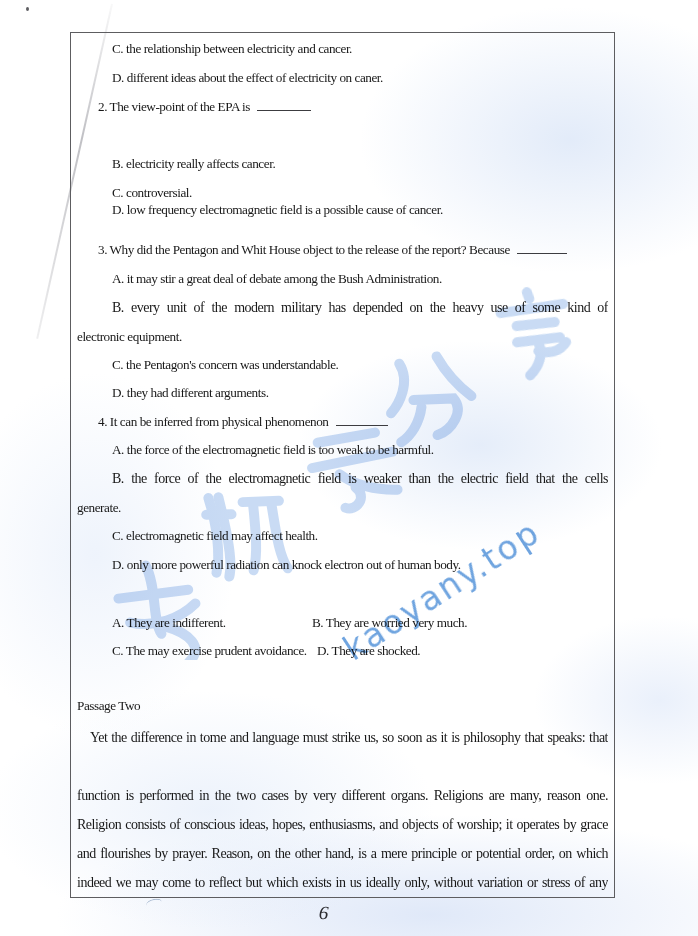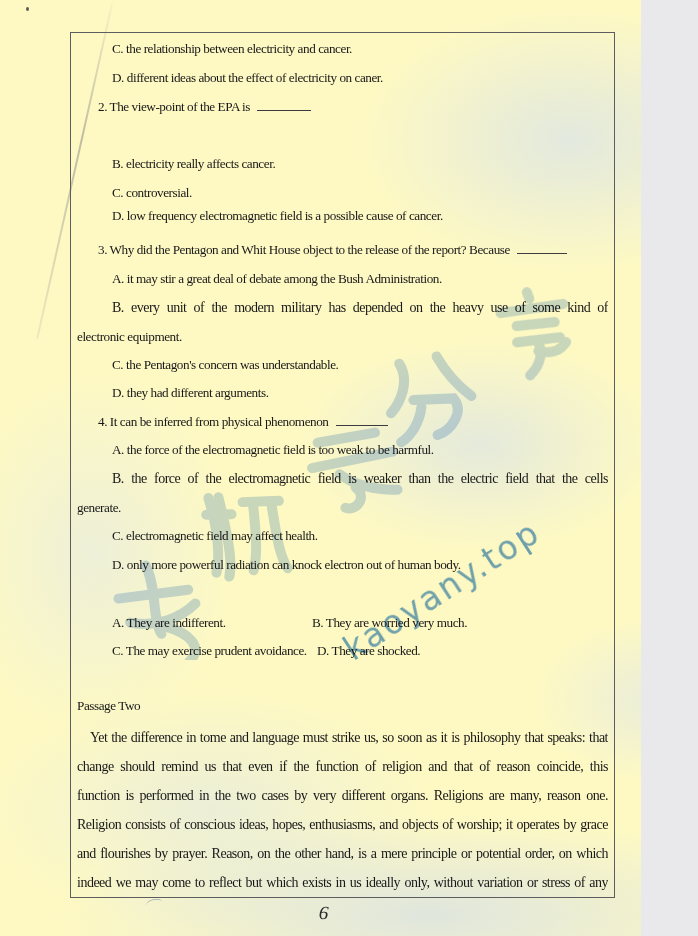--- a/index.html
+++ b/index.html
@@ -1,18 +1,18 @@
 <!DOCTYPE html>
 <html><head>
 <meta charset="utf-8">
 <style>
   html,body{margin:0;padding:0;background:#e9e9ec;}
   .page{
-    position:relative;width:641px;height:936px;overflow:hidden;
-    background:#fef9c3;
+    position:relative;width:698px;height:936px;overflow:hidden;
+    background:#ffffff;
     font-family:"Liberation Serif","DejaVu Serif",serif;
     color:#181818;
   }
   
   .wash{
     position:absolute;inset:0;z-index:1;pointer-events:none;
     background:
       radial-gradient(300px 190px at 570px 140px, rgba(203,219,244,.55), rgba(203,219,244,0) 70%),
       radial-gradient(260px 150px at 480px 445px, rgba(203,219,244,.50), rgba(203,219,244,0) 70%),
       radial-gradient(200px 260px at 95px 555px,  rgba(213,226,247,.40), rgba(213,226,247,0) 70%),
@@ -72,21 +72,21 @@
   <div class="squiggle"></div>
 
   <div class="frame"></div>
 
   <div class="line" style="left:112px;top:40px">C. the relationship between electricity and cancer.</div>
   <div class="line" style="left:112px;top:69px">D. different ideas about the effect of electricity on caner.</div>
 
   <div class="line" style="left:98px;top:98px"><span>2. The view-point of the EPA is</span><span class="blank" style="width:54px"></span></div>
   <div class="line" style="left:112px;top:155px">B. electricity really affects cancer.</div>
   <div class="line" style="left:112px;top:184px">C. controversial.</div>
-  <div class="line" style="left:112px;top:207px">D. low frequency electromagnetic field is a possible cause of cancer.</div>
+  <div class="line" style="left:112px;top:201px">D. low frequency electromagnetic field is a possible cause of cancer.</div>
 
   <div class="line" style="left:98px;top:241px"><span>3. Why did the Pentagon and Whit House object to the release of the report? Because</span><span class="blank" style="width:50px"></span></div>
   <div class="line" style="left:112px;top:270px">A. it may stir a great deal of debate among the Bush Administration.</div>
   <div class="jline" style="top:299px;text-indent:35px">B. every unit of the modern military has depended on the heavy use of some kind of</div>
   <div class="line" style="left:77px;top:328px">electronic equipment.</div>
   <div class="line" style="left:112px;top:384px">D. they had different arguments.</div>
   <div class="line" style="left:112px;top:356px">C. the Pentagon's concern was understandable.</div>
 
   <div class="line" style="left:98px;top:413px"><span>4. It can be inferred from physical phenomenon</span><span class="blank" style="width:52px"></span></div>
   <div class="line" style="left:112px;top:441px">A. the force of the electromagnetic field is too weak to be harmful.</div>
@@ -95,21 +95,20 @@
   <div class="line" style="left:112px;top:527px">C. electromagnetic field may affect health.</div>
   <div class="line" style="left:112px;top:556px">D. only more powerful radiation can knock electron out of human body.</div>
 
   <div class="line" style="left:112px;top:614px">A. They are indifferent.</div>
   <div class="line" style="left:312px;top:614px">B. They are worried very much.</div>
   <div class="line" style="left:112px;top:642px">C. The may exercise prudent avoidance.</div>
   <div class="line" style="left:317px;top:642px">D. They are shocked.</div>
 
   <div class="line" style="left:77px;top:697px">Passage Two</div>
   <div class="jline" style="top:729px;text-indent:13px">Yet the difference in tome and language must strike us, so soon as it is philosophy that speaks: that</div>
-  <div class="jline" style="top:758px">change should remind us that even if the function of religion and that of reason coincide, this</div>
   <div class="jline" style="top:787px">function is performed in the two cases by very different organs. Religions are many, reason one.</div>
   <div class="jline" style="top:816px">Religion consists of conscious ideas, hopes, enthusiasms, and objects of worship; it operates by grace</div>
   <div class="jline" style="top:845px">and flourishes by prayer. Reason, on the other hand, is a mere principle or potential order, on which</div>
   <div class="jline" style="top:874px">indeed we may come to reflect but which exists in us ideally only, without variation or stress of any</div>
 
   <div class="pageno">6</div>
 
   <div class="calli" role="img" aria-label="考研云分享">
     <svg width="500" height="380" viewBox="0 0 500 380">
       <g fill="none" stroke="#8fb5e8" stroke-width="10" stroke-linecap="round" opacity="0.48">

